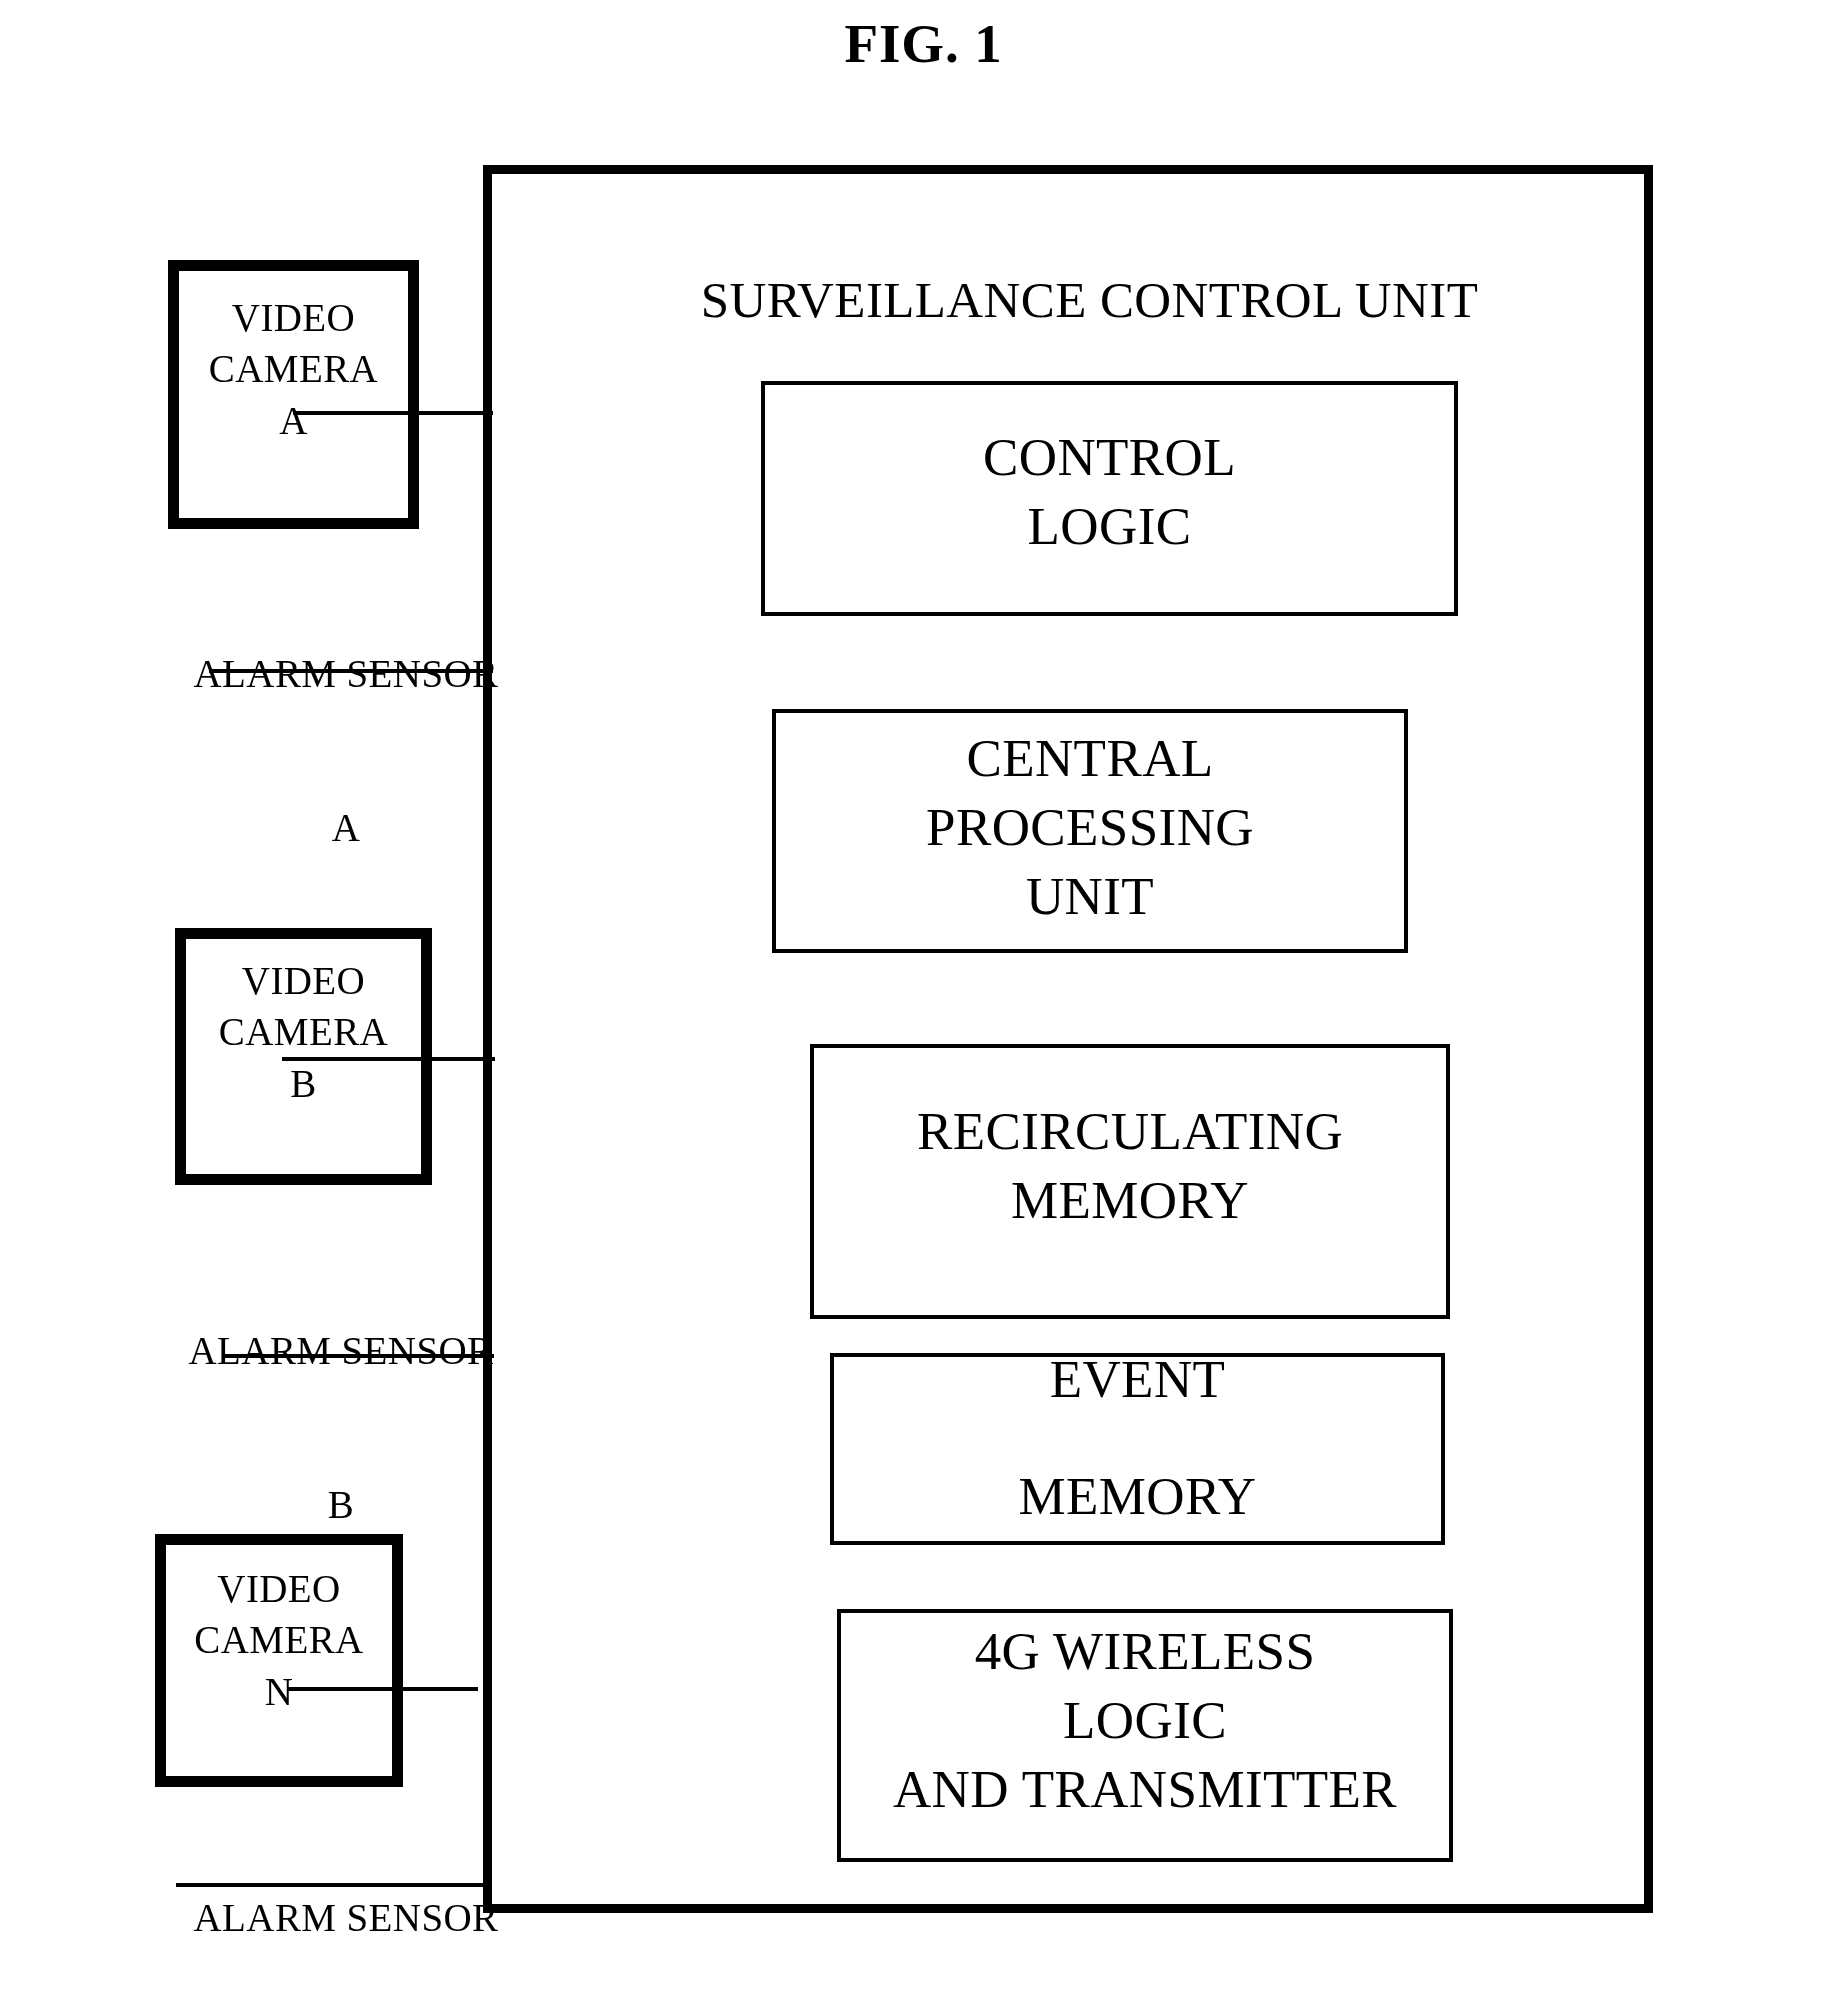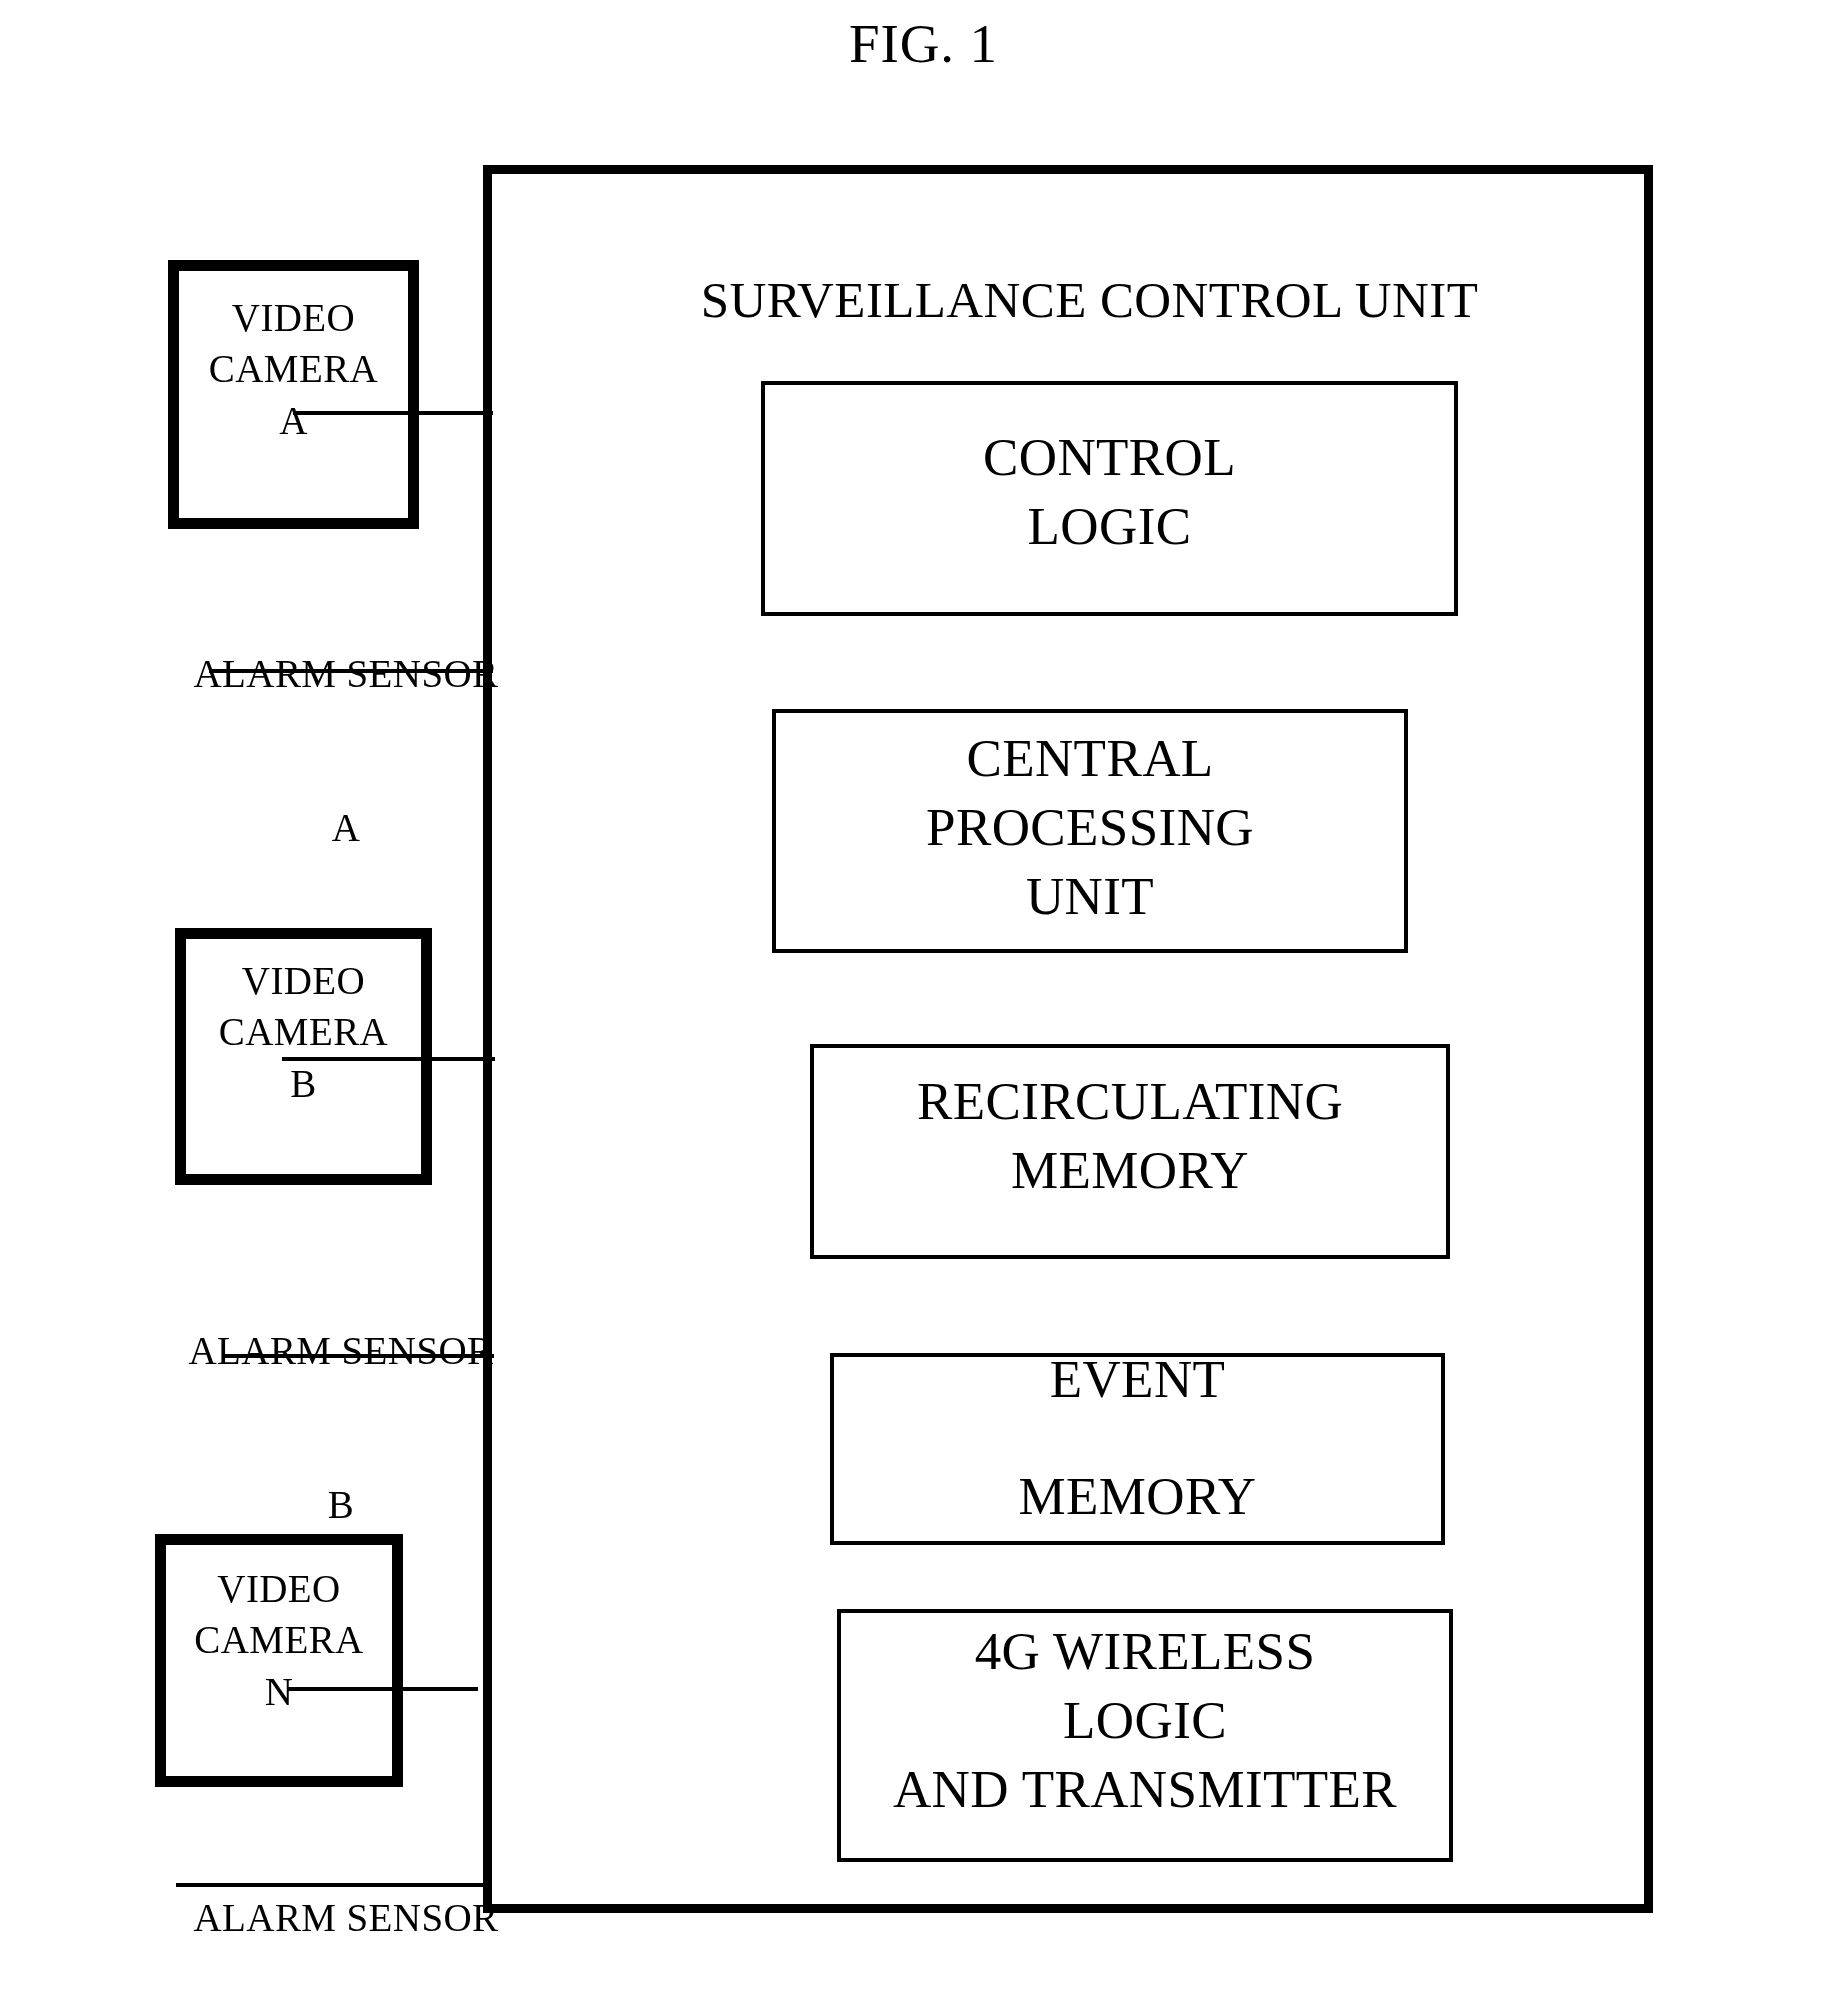--- a/index.html
+++ b/index.html
@@ -22,20 +22,21 @@
   
   #fig-title {
     position: absolute;
     left: 0;
     top: 12.4px;
     width: 1847px;
     text-align: center;
     font-size: 55px;
     letter-spacing: 0.9px;
     white-space: pre;
+    font-weight: bold;
   }
 
   
   #scu-box {
     position: absolute;
     left: 483px;
     top: 165px;
     width: 1170px;
     height: 1748px;
     border: 9.8px solid #000000;
@@ -67,21 +68,21 @@
   .module .line {
     font-size: 53px;
     line-height: 1.30;
     letter-spacing: 0.4px;
     white-space: pre;
     text-align: center;
   }
 
   #mod-control-logic { left: 761px;  top: 381px;  width: 697px; height: 235px; }
   #mod-cpu           { left: 772px;  top: 709px;  width: 636px; height: 244px; }
-  #mod-recirc        { left: 810px;  top: 1044px; width: 640px; height: 215px; }
+  #mod-recirc        { left: 810px;  top: 1044px; width: 640px; height: 275px; }
   #mod-event         { left: 830px;  top: 1353px; width: 615px; height: 192px; }
   #mod-wireless      { left: 837px;  top: 1609px; width: 616px; height: 253px; }
 
   
   #mod-control-logic { padding-bottom: 12.4px; }
   #mod-cpu           { padding-bottom: 7px; }
   #mod-recirc        { padding-bottom: 32px; }
   #mod-event         { padding-bottom: 23px; gap: 48px; }
   #mod-wireless      { padding-bottom: 30px; }
 

